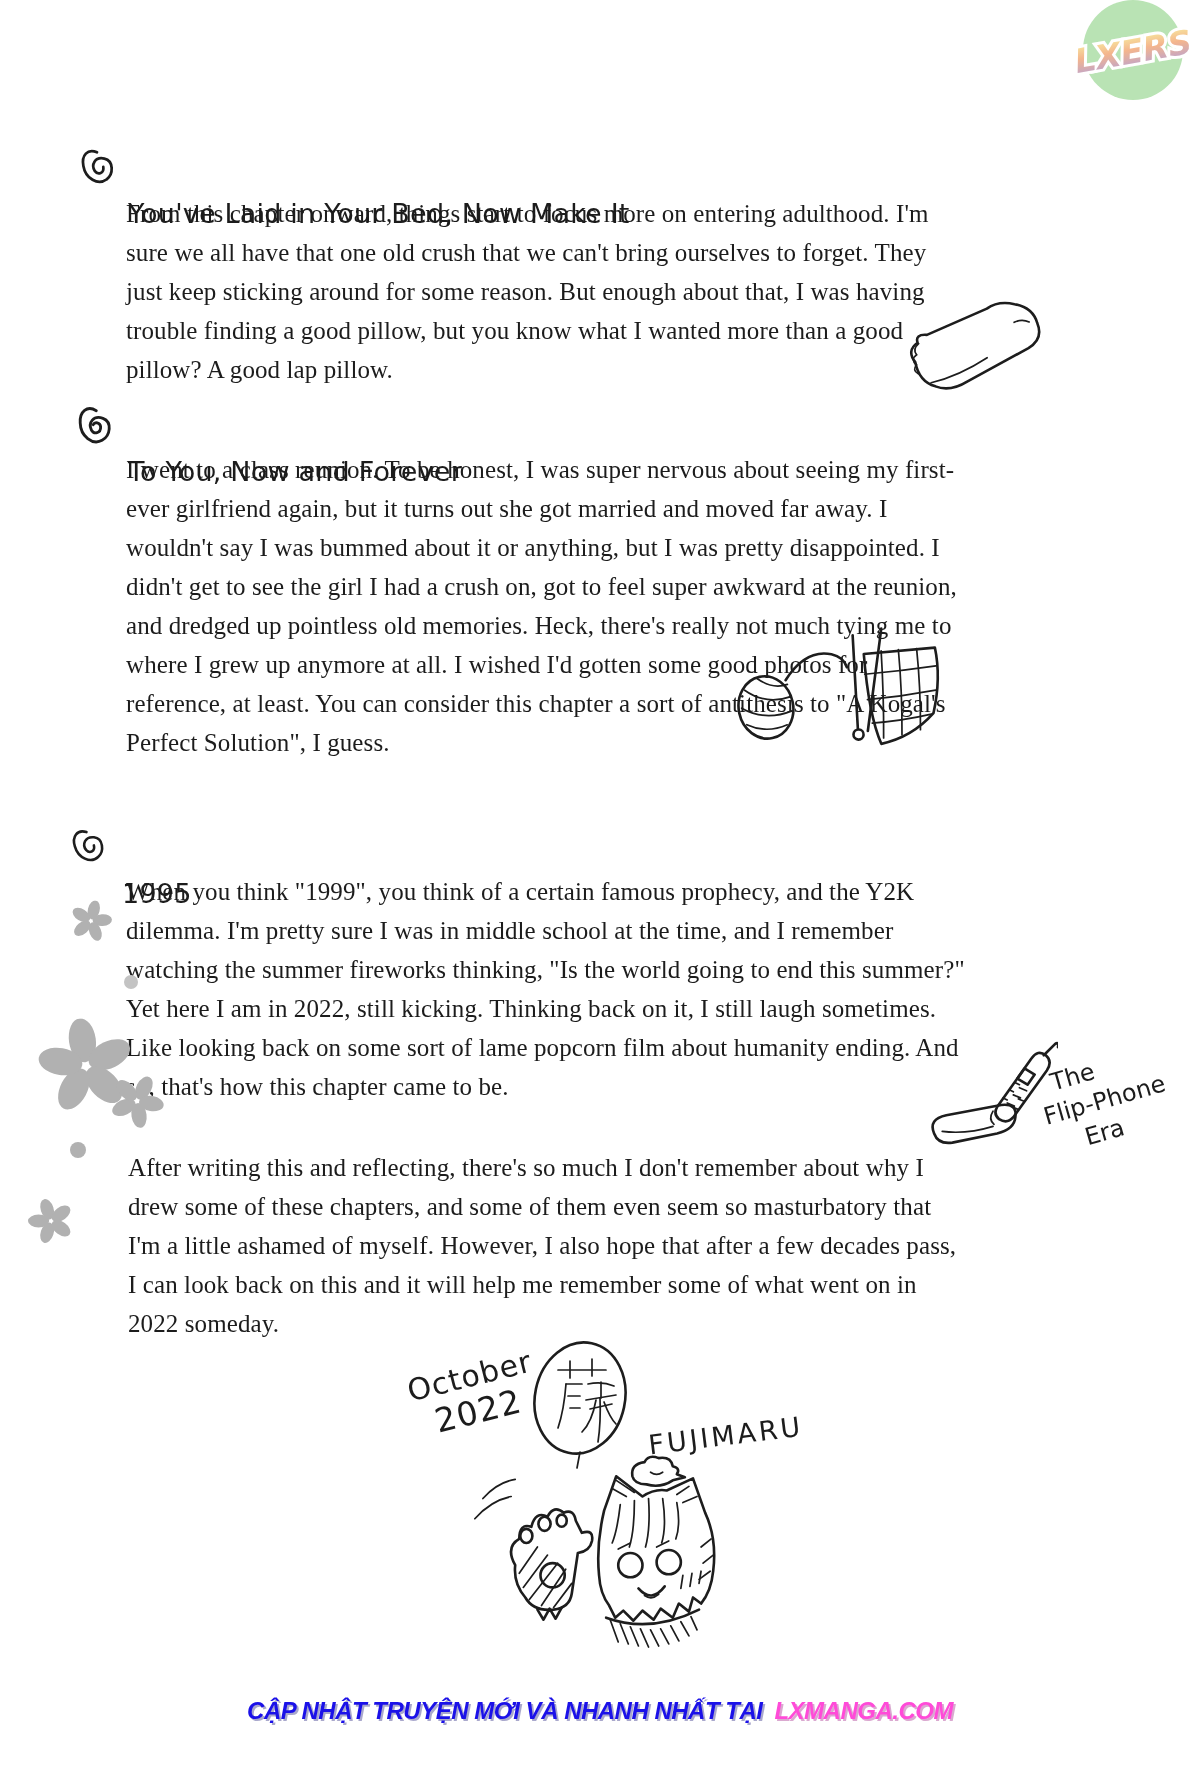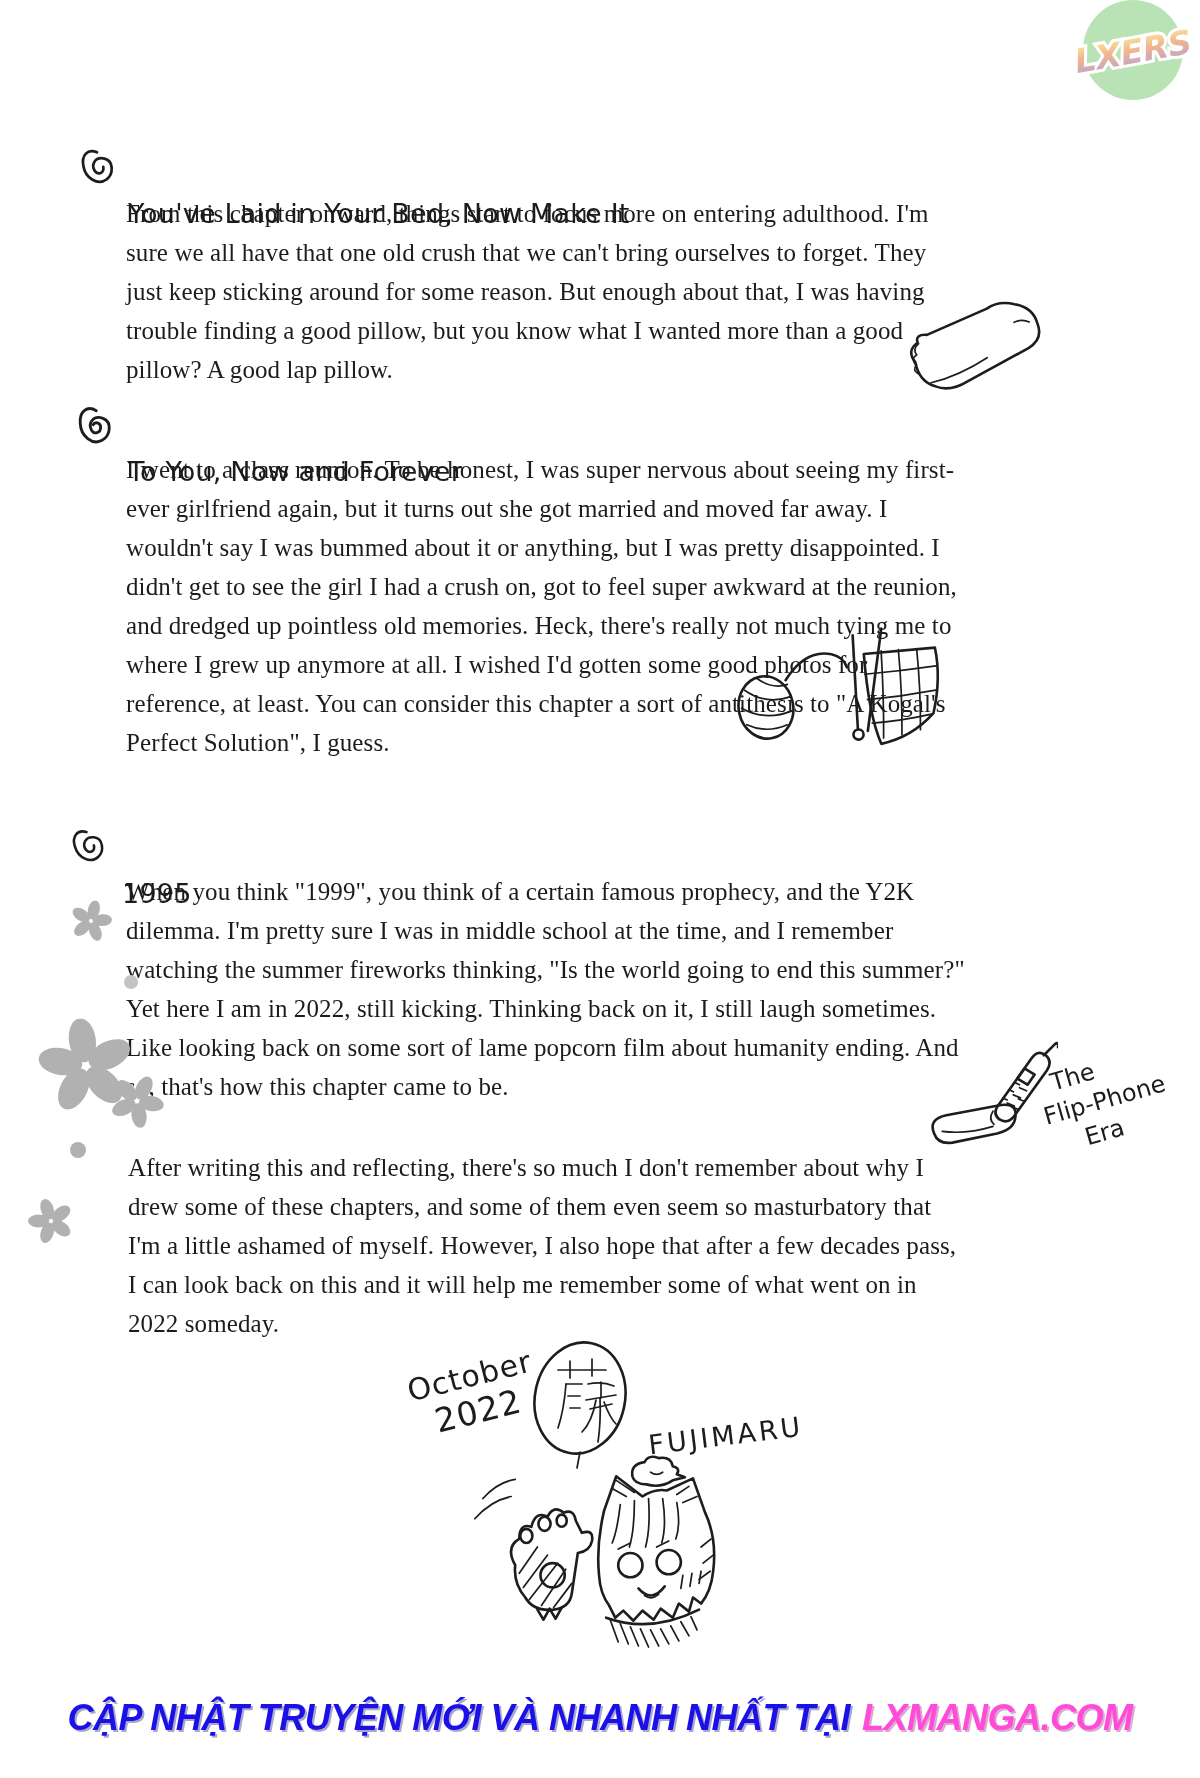--- a/index.html
+++ b/index.html
@@ -10,21 +10,21 @@
   .sec-body{font-size:25px;line-height:39px;letter-spacing:0.1px;font-family:Liberation Serif, serif;}
   .doodle{stroke:#1d1d1d;fill:none;stroke-width:2.6;stroke-linecap:round;stroke-linejoin:round;}
   .hatch{stroke:#1d1d1d;fill:none;stroke-width:1.7;stroke-linecap:round;}
   .watermark{font-size:62px;font-weight:bold;letter-spacing:7px;color:rgba(255,255,255,0.74);
              z-index:6;pointer-events:none;}
   .phone-label{transform:rotate(-16deg);font-size:24px;line-height:31px;}
   .october{transform:rotate(-14deg);text-align:center;font-size:30px;line-height:36px;letter-spacing:1px;}
   .october .yr{font-size:33px;}
   .artist{transform:rotate(-7deg);font-size:27px;letter-spacing:3px;}
   .footer{left:0;top:1697px;width:1200px;text-align:center;font-family:"Liberation Sans",sans-serif;
-          font-weight:bold;font-style:italic;font-size:36px;letter-spacing:-0.5px;white-space:nowrap;}
+          font-weight:bold;font-style:italic;font-size:24px;letter-spacing:-0.5px;white-space:nowrap;}
   .footer .msg{color:#1b11e8;text-shadow:2px 2px 0 rgba(10,6,110,0.35);}
   .footer .site{color:#ff4bd8;text-shadow:2px 2px 0 rgba(150,10,120,0.35);margin-left:12px;}
   .dot{border-radius:50%;background:#b1b1b1;}
 </style>
 </head>
 <body>
 
 <div class="page">
 
   <svg class="abs" style="left:1070px;top:-2px;" width="128" height="112" viewBox="0 0 128 112">

